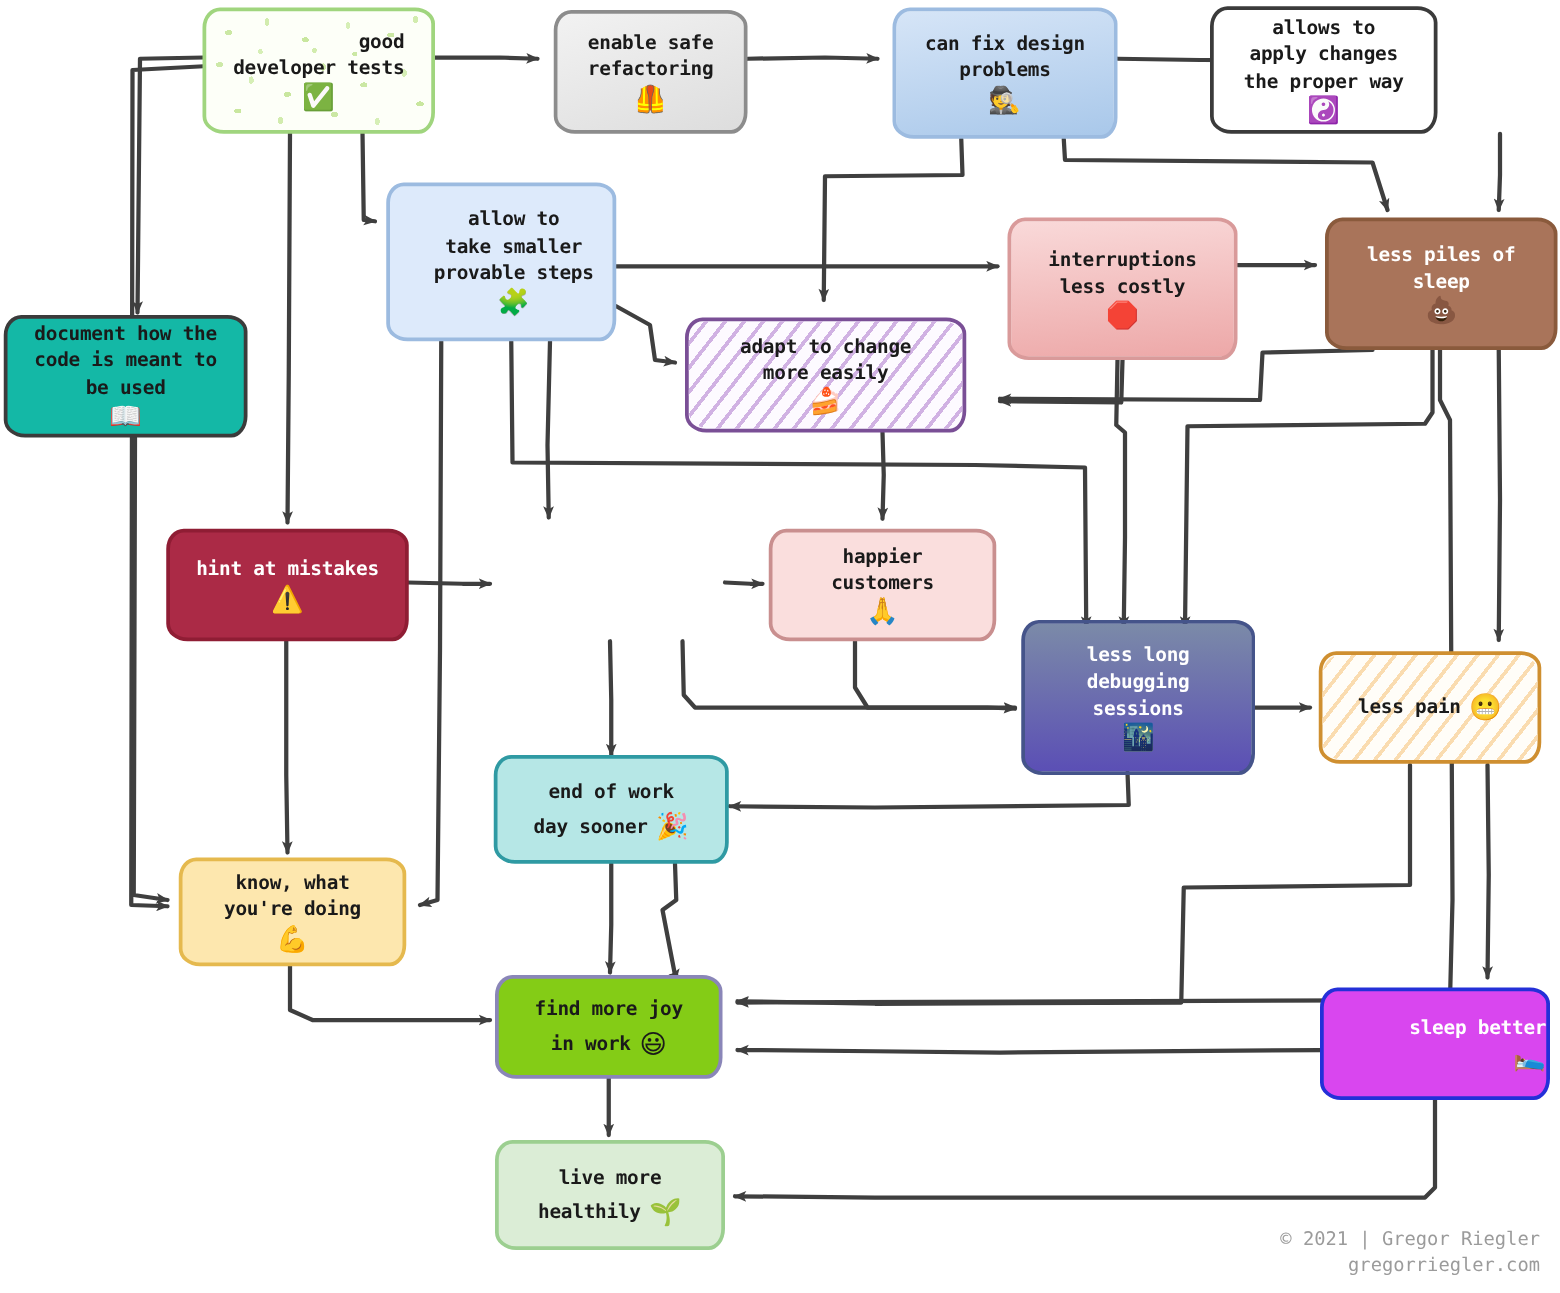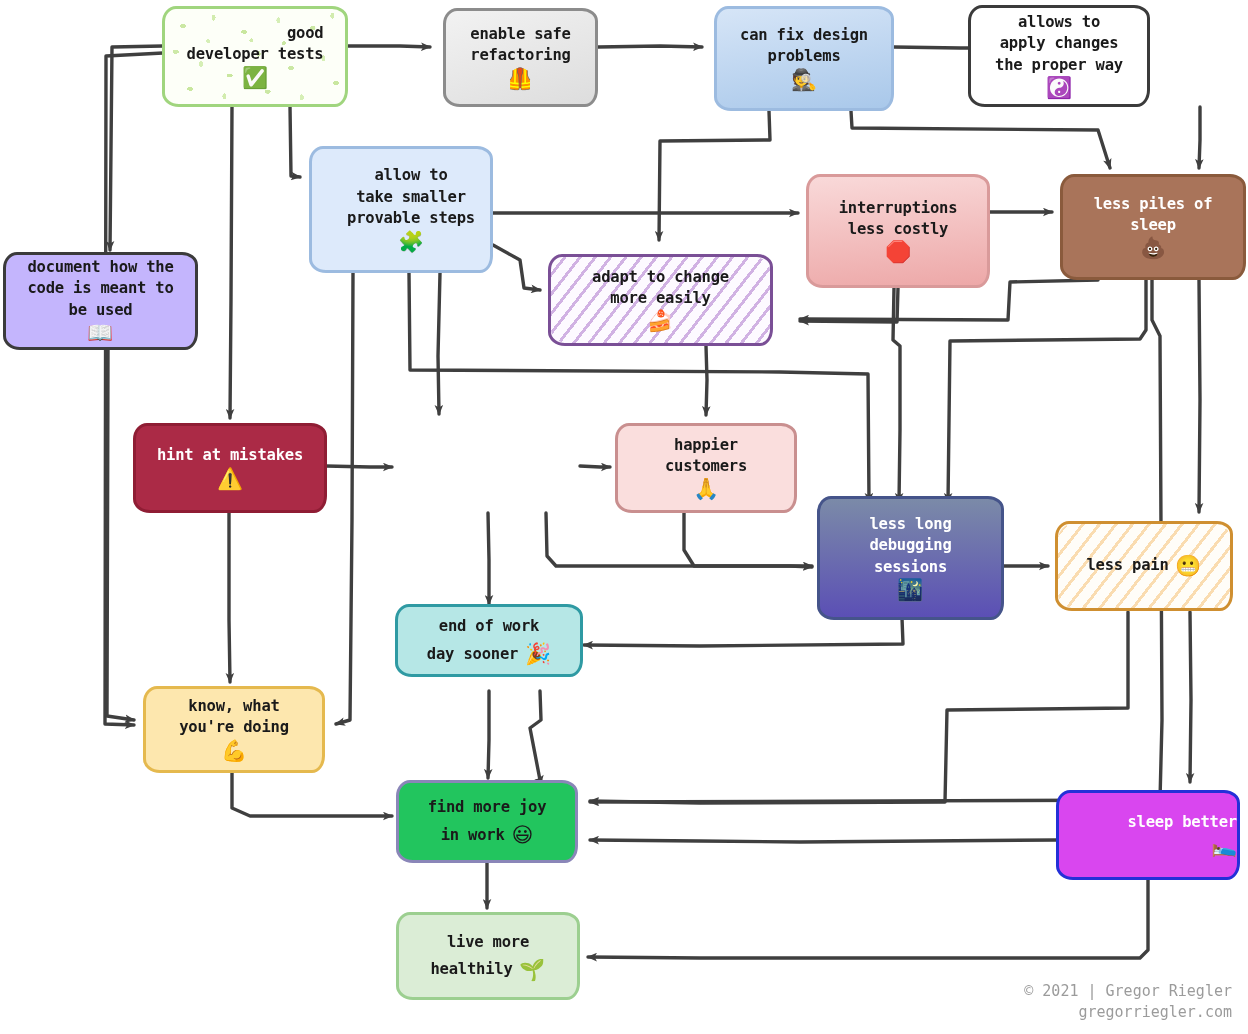--- a/index.html
+++ b/index.html
@@ -112,21 +112,21 @@
     border-color: #3b3b3b;
     background: #ffffff;
   }
   .n-allow {
     border-color: #9cbbe0;
     background: #ddeafb;
     padding-left: 20px;
   }
   .n-document {
     border-color: #3b3b3b;
-    background: #c4b5fd;
+    background: #14b8a6;
   }
   .n-interrupt {
     border-color: #d99a9a;
     background: linear-gradient(175deg, #f9d9d9 0%, #eda8a8 100%);
   }
   .n-piles {
     border-color: #8a5a3c;
     background: #a9745a;
     color: #ffffff;
   }
@@ -173,21 +173,21 @@
   .n-endwork {
     border-color: #2f9aa3;
     background: #b6e7e6;
   }
   .n-know {
     border-color: #e5b94e;
     background: #fde7ae;
   }
   .n-joy {
     border-color: #8a86b8;
-    background: #22c55e;
+    background: #84cc16;
   }
   .n-sleep {
     border-color: #2430d8;
     background: #d946ef;
     color: #ffffff;
     align-items: flex-end;
   }
   .n-live {
     border-color: #9ccf90;
     background: #dbedd6;
@@ -376,21 +376,21 @@
     <div class="emo">🌃</div>
   </div>
 
   <div class="node n-lesspain hatch inline" style="left:1055px; top:521px; width:178px; height:90px;">
     <div class="row2">
       <span class="label">less pain</span>
       <span class="emo">😬</span>
     </div>
   </div>
 
-  <div class="node n-endwork inline" style="left:395px; top:604px; width:188px; height:73px; line-height:1.75;">
+  <div class="node n-endwork inline" style="left:395px; top:604px; width:188px; height:87px; line-height:1.75;">
     <div class="label" style="white-space:pre;">end of work</div>
     <div class="row2">
       <span class="label">day sooner</span>
       <span class="emo">🎉</span>
     </div>
   </div>
 
   <div class="node n-know" style="left:143px; top:686px; width:182px; height:87px;">
     <div class="label">know, what
 you're doing</div>

